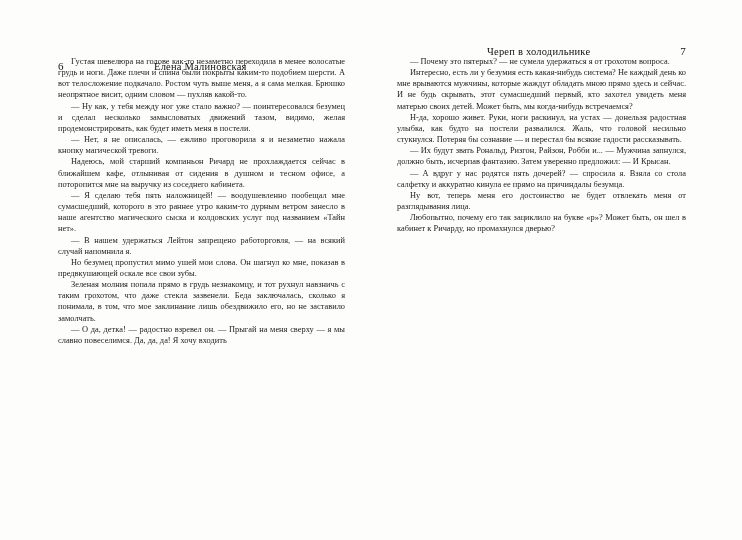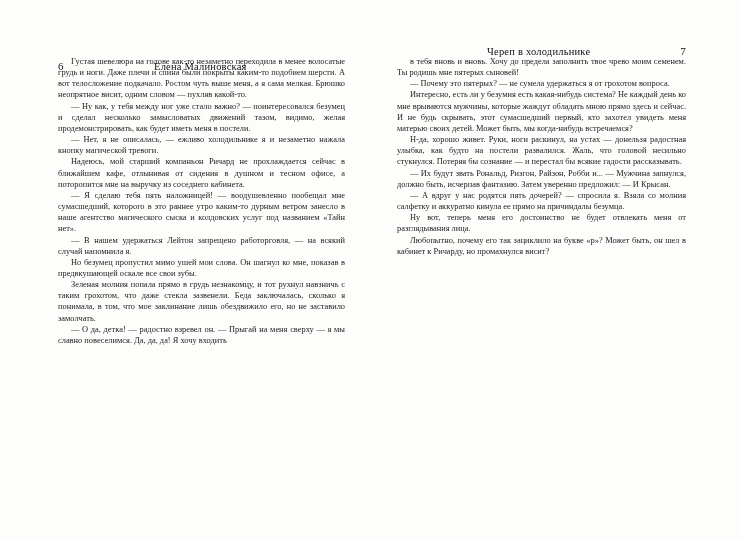--- a/index.html
+++ b/index.html
@@ -106,42 +106,41 @@
 <div class="spread">
 
   <div class="page left">
     <div class="running-head">
       <span class="folio">6</span>
       <span class="head-title">Елена Малиновская</span>
     </div>
     <div class="body-text">
       <p>Густая шевелюра на голове как-то незаметно переходила в менее волосатые грудь и ноги. Даже плечи и спина были покрыты каким-то подобием шерсти. А вот телосложение подкачало. Ростом чуть выше меня, а я сама мелкая. Брюшко неопрятное висит, одним словом — пухляв какой-то.</p>
       <p>— Ну как, у тебя между ног уже стало важно? — поинтересовался безумец и сделал несколько замысловатых движений тазом, видимо, желая продемонстрировать, как будет иметь меня в постели.</p>
-      <p>— Нет, я не описалась, — ежливо холодильнике я и незаметно нажала кнопку магической тревоги.</p>
+      <p>— Нет, я не описалась, — ежливо проговорила я и незаметно нажала кнопку магической тревоги.</p>
       <p>Надеюсь, мой старший компаньон Ричард не прохлаждается сейчас в ближайшем кафе, отлынивая от сидения в душном и тесном офисе, а поторопится мне на выручку из соседнего кабинета.</p>
       <p>— Я сделаю тебя пять наложницей! — воодушевленно пообещал мне сумасшедший, которого в это раннее утро каким-то дурным ветром занесло в наше агентство магического сыска и колдовских услуг под названием «Тайн нет».</p>
       <p>— В нашем удержаться Лейтон запрещено работорговля, — на всякий случай напомнила я.</p>
       <p>Но безумец пропустил мимо ушей мои слова. Он шагнул ко мне, показав в предвкушающей оскале все свои зубы.</p>
       <p>Зеленая молния попала прямо в грудь незнакомцу, и тот рухнул навзничь с таким грохотом, что даже стекла зазвенели. Беда заключалась, сколько я понимала, в том, что мое заклинание лишь обездвижило его, но не заставило замолчать.</p>
       <p>— О да, детка! — радостно взревел он. — Прыгай на меня сверху — я мы славно повеселимся. Да, да, да! Я хочу входить</p>
     </div>
   </div>
 
   <div class="divider-gutter"></div>
 
   <div class="page right">
     <div class="running-head">
       <span class="head-title">Череп в холодильнике</span>
       <span class="folio">7</span>
     </div>
     <div class="body-text">
-      <p>в тебя вновь и вновь. Хочу до предела заполнить твое чрево моим семенем. Ты родишь мне пятерых сыновей!</p>
       <p>— Почему это пятерых? — не сумела удержаться я от грохотом вопроса.</p>
       <p>Интересно, есть ли у безумия есть какая-нибудь система? Не каждый день ко мне врываются мужчины, которые жаждут обладать мною прямо здесь и сейчас. И не будь скрывать, этот сумасшедший первый, кто захотел увидеть меня матерью своих детей. Может быть, мы когда-нибудь встречаемся?</p>
       <p>Н-да, хорошо живет. Руки, ноги раскинул, на устах — донельзя радостная улыбка, как будто на постели развалился. Жаль, что головой несильно стукнулся. Потеряя бы сознание — и перестал бы всякие гадости рассказывать.</p>
       <p>— Их будут звать Рональд, Ризгон, Райзон, Робби и... — Мужчина запнулся, должно быть, исчерпав фантазию. Затем уверенно предложил: — И Крысан.</p>
-      <p>— А вдруг у нас родятся пять дочерей? — спросила я. Взяла со молния салфетку и аккуратно кинула ее прямо на причиндалы безумца.</p>
+      <p>— А вдруг у нас родятся пять дочерей? — спросила я. Взяла со стола салфетку и аккуратно кинула ее прямо на причиндалы безумца.</p>
       <p>Ну вот, теперь меня его достоинство не будет отвлекать меня от разглядывания лица.</p>
-      <p>Любопытно, почему его так зациклило на букве «р»? Может быть, он шел в кабинет к Ричарду, но промахнулся висит?</p>
+      <p>Любопытно, почему его так зациклило на букве «р»? Может быть, он шел в кабинет к Ричарду, но промахнулся дверью?</p>
     </div>
   </div>
 
 </div>
 
 </body></html>

